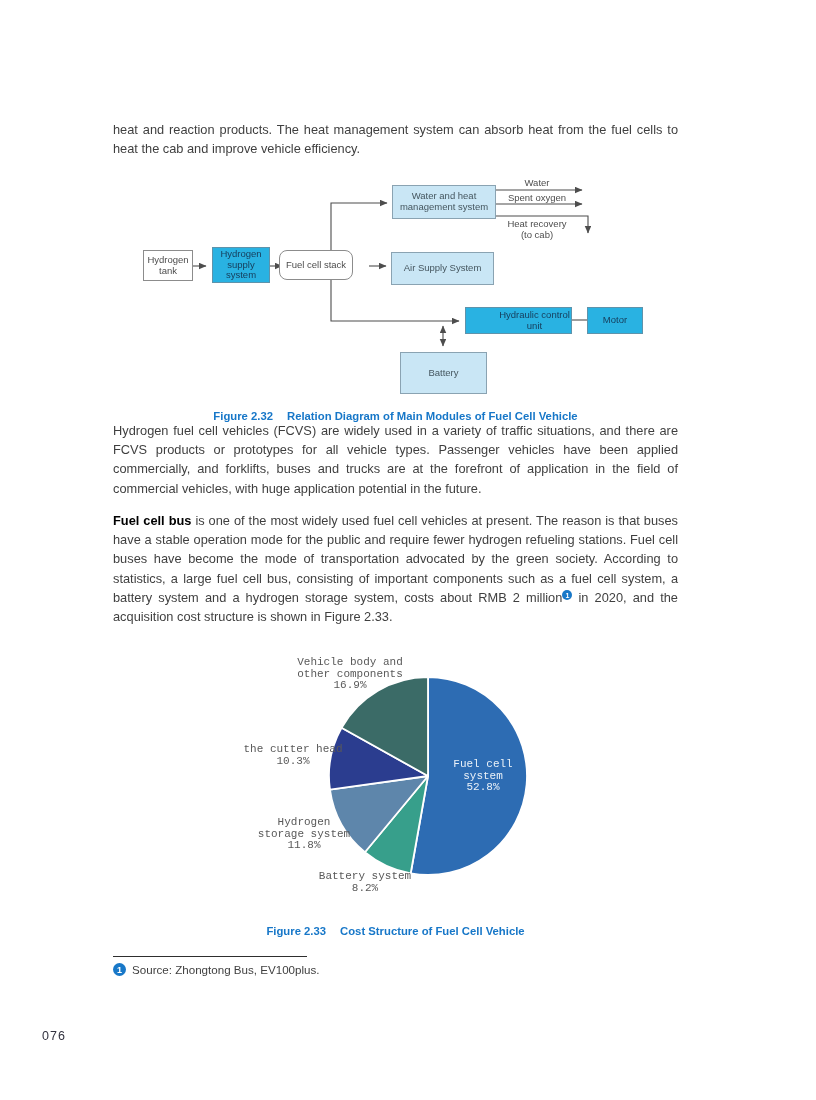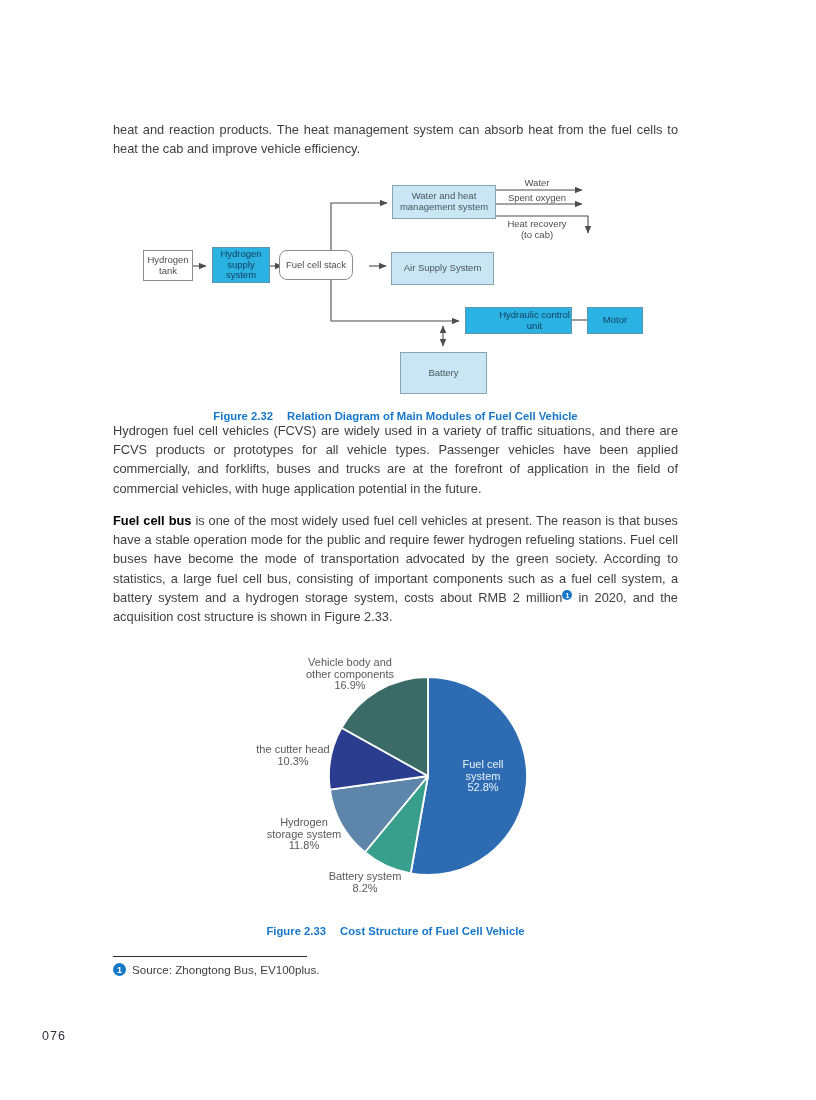--- a/index.html
+++ b/index.html
@@ -29,21 +29,21 @@
   .dbox.lblue{background:#c9e6f5;border:1px solid #8aa3b2;color:#45565f;}
   .flow-label{
     position:absolute;width:86px;text-align:center;
     font-size:9.5px;line-height:10.6px;color:#4d4d4d;
   }
   
   .pie-label{
     position:absolute;width:120px;text-align:center;
     font-size:11px;line-height:11.6px;color:#595959;
   }
-  .pie-label span{display:block;}
+  .pie-label span{display:block;font-family:Liberation Mono, monospace;}
   .pie-label.inside{color:#eaf1f8;}
   
   .foot-rule{position:absolute;left:113px;top:956px;width:194px;border-top:1.4px solid #2e2e2e;}
   .footnote{position:absolute;left:113px;top:963px;font-size:11.6px;color:#3f3f3f;display:flex;align-items:center;}
   .fn-circle{
     display:inline-flex;align-items:center;justify-content:center;
     width:13px;height:13px;border-radius:50%;background:#1878c8;color:#ffffff;
     font-size:9px;font-weight:700;margin-right:6px;flex:0 0 auto;
   }
   .sup-circle{

